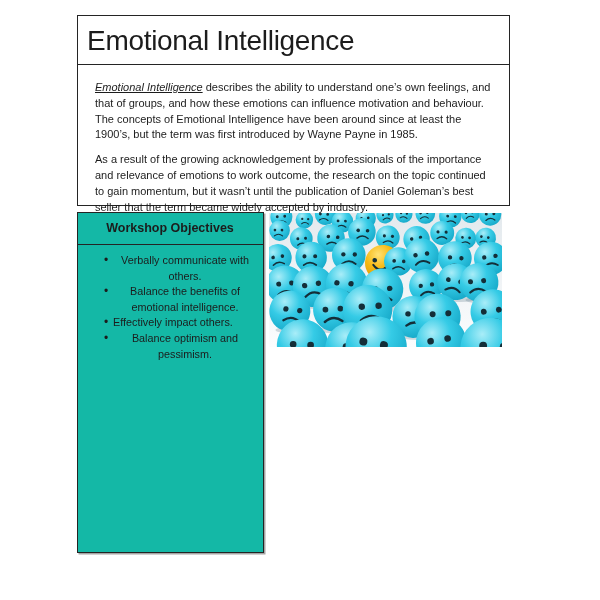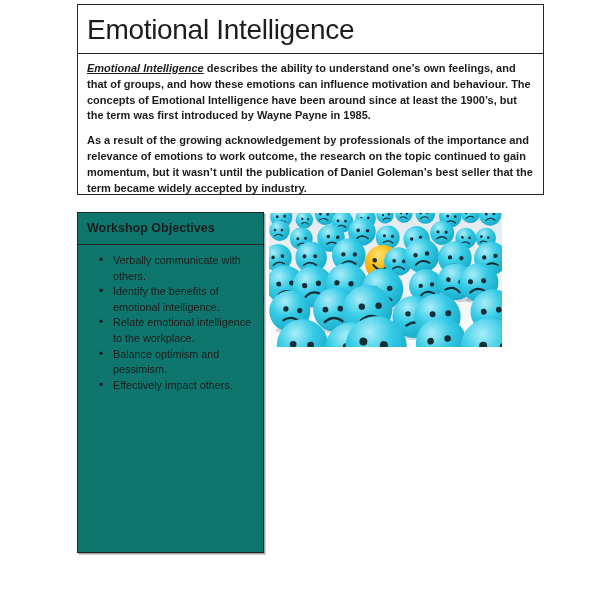--- a/index.html
+++ b/index.html
@@ -9,52 +9,53 @@
     background: #ffffff;
     font-family: "Liberation Sans", sans-serif;
     color: #1c1c1c;
     position: relative;
     overflow: hidden;
   }
   .page { position: absolute; left: 0; top: 0; width: 600px; height: 600px; background:#fff; }
 
   
   .doc-table {
-    position: absolute; left: 77px; top: 4px;
-    width: 467px; height: 191px;
+    position: absolute; left: 77px; top: 15px;
+    width: 433px; height: 191px;
     border: 1.5px solid #242424;
     background: #fff;
   }
   .title-cell {
     height: 49px;
     border-bottom: 1.5px solid #242424;
     padding: 7px 10px 0 9px;
     font-size: 28px;
     line-height: 36px;
     letter-spacing: -0.3px;
     white-space: nowrap;
     overflow: hidden;
   }
   .body-cell {
     padding: 7px 10px 6px 9px;
     font-size: 11px;
     line-height: 15.8px;
     overflow: hidden;
   }
-  .body-cell p { margin: 0; font-weight: bold; }
+  .body-cell p { margin: 8px; }
   .body-cell p.first { margin-bottom: 9px; }
   .lead-term { font-style: italic; text-decoration: underline; }
 
   
   .objectives-box {
     position: absolute; left: 77px; top: 212px;
     width: 187px; height: 341px;
     border: 1.5px solid #242424;
-    background: #0f766e;
+    background: #14b8a6;
     box-shadow: 1.5px 1.5px 0 rgba(90,90,90,0.55);
+    text-align: center;
   }
   .obj-header {
     height: 32px;
     border-bottom: 1.5px solid #242424;
     padding: 8px 10px 0 9px;
     font-weight: bold;
     font-size: 12.5px;
     white-space: nowrap;
   }
   .obj-list {
@@ -96,30 +97,27 @@
     </div>
   </div>
 
   <div class="objectives-box">
     <div class="obj-header">Workshop Objectives</div>
     <ul class="obj-list">
         <li>
           <span>Verbally communicate with others.</span>
         </li>
         <li>
-          <span>Identify the benefits of emotional intelligence.</span>
+          <span>Balance the benefits of emotional intelligence.</span>
         </li>
         <li>
-          <span>Relate emotional intelligence to the workplace.</span>
+          <span>Effectively impact others.</span>
         </li>
         <li>
           <span>Balance optimism and pessimism.</span>
-        </li>
-        <li>
-          <span>Effectively impact others.</span>
         </li>
       </ul>
   </div>
 
   <div class="image-wrap">
     <svg id="smiley-svg" viewBox="0 0 233 134" preserveAspectRatio="none">
         <defs>
           <radialGradient id="gBall" cx="35%" cy="28%" r="80%">
             <stop offset="0%" stop-color="#a9edf8"></stop>
             <stop offset="45%" stop-color="#35cbe6"></stop>

